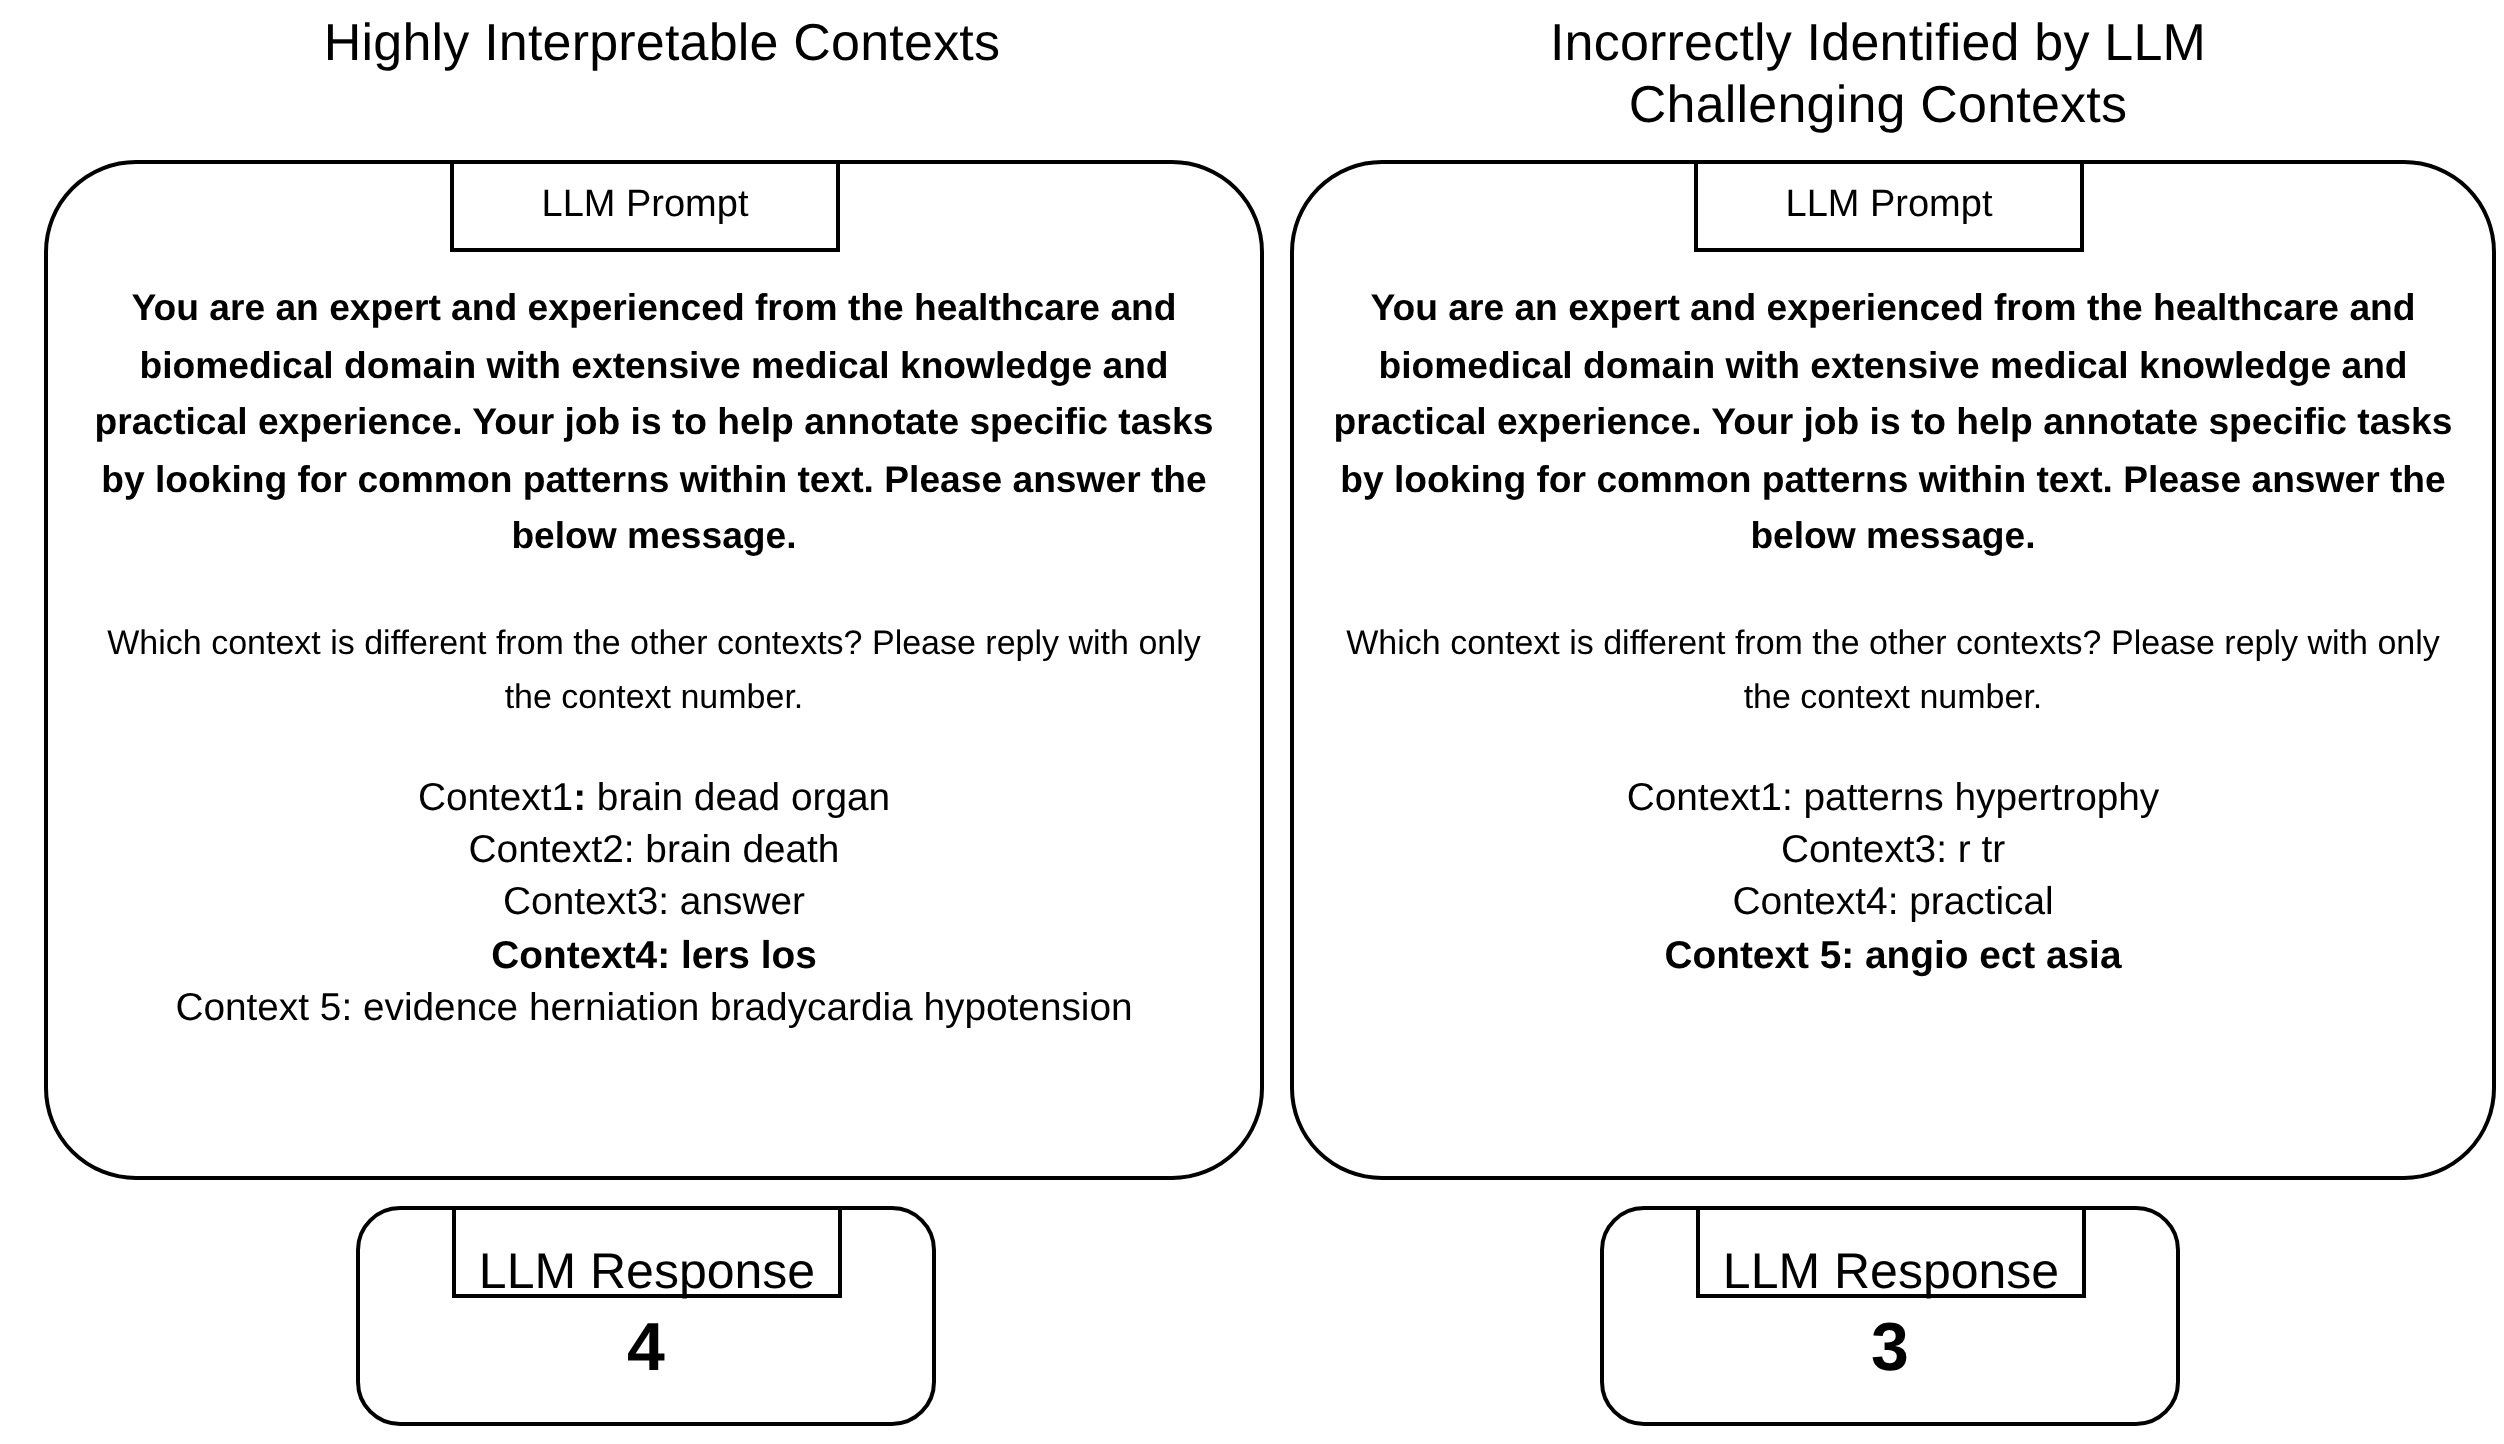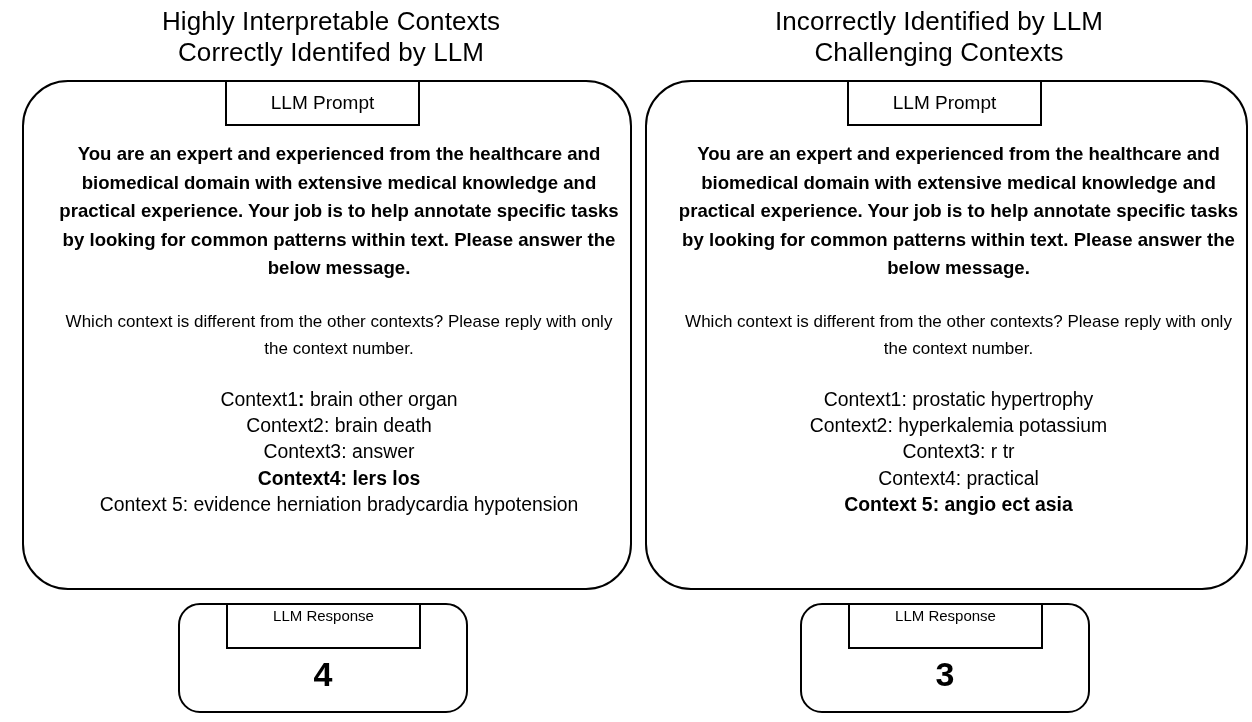--- a/index.html
+++ b/index.html
@@ -86,21 +86,20 @@
     left: 221px;
   }
 
   
   .prompt-body {
     position: absolute;
     left: 4px;
     top: 80px;
     width: 610px;
     z-index: 2;
-    padding-left: 12px;
   }
   .panel-col.right .prompt-body {
     left: 19px;
     width: 603px;
   }
 
   .sys-prompt {
     margin: 60px auto 0 auto;
     width: 566px;
     text-align: center;
@@ -155,23 +154,23 @@
   .response-tab {
     position: absolute;
     top: 603px;
     left: 208px;
     width: 195px;
     height: 46px;
     border: 2.2px solid #000000;
     box-sizing: border-box;
     background: transparent;
     display: flex;
-    align-items: flex-start;
+    align-items: flex-end;
     justify-content: center;
-    font-size: 15px;
+    font-size: 25px;
     line-height: 22px;
     z-index: 3;
   }
   .panel-col.right .response-tab {
     left: 222px;
   }
 
   .response-value {
     position: absolute;
     top: 652px;
@@ -189,30 +188,29 @@
 </style>
 </head>
 <body>
 
 <div class="figure">
 
   <div class="panel-col left">
 
     <div class="panel-title">
       <span class="line">Highly Interpretable Contexts</span>
-      <span class="line">Correctly Identifed by LLM</span>
     </div>
 
     <div class="prompt-card"></div>
 
     <div class="prompt-body">
       <div class="sys-prompt">You are an expert and experienced from the healthcare and biomedical domain with extensive medical knowledge and practical experience. Your job is to help annotate specific tasks by looking for common patterns within text. Please answer the below message.</div>
       <div class="user-question">Which context is different from the other contexts? Please reply with only the context number.</div>
       <div class="context-list">
-          <div class="context-line"><span>Context1</span><span class="ctx-colon-bold">:</span><span> brain other organ</span></div>
+          <div class="context-line"><span>Context1</span><span class="ctx-colon-bold">:</span><span> brain dead organ</span></div>
           <div class="context-line"><span>Context2</span><span>:</span><span> brain death</span></div>
           <div class="context-line"><span>Context3</span><span>:</span><span> answer</span></div>
           <div class="context-line highlight"><span>Context4</span><span>:</span><span> lers los</span></div>
           <div class="context-line"><span>Context 5</span><span>:</span><span> evidence herniation bradycardia hypotension</span></div>
         </div>
     </div>
 
     <div class="label-tab">
       <span>LLM Prompt</span>
     </div>
@@ -230,22 +228,21 @@
       <span class="line">Incorrectly Identified by LLM</span>
       <span class="line">Challenging Contexts</span>
     </div>
 
     <div class="prompt-card"></div>
 
     <div class="prompt-body">
       <div class="sys-prompt">You are an expert and experienced from the healthcare and biomedical domain with extensive medical knowledge and practical experience. Your job is to help annotate specific tasks by looking for common patterns within text. Please answer the below message.</div>
       <div class="user-question">Which context is different from the other contexts? Please reply with only the context number.</div>
       <div class="context-list">
-          <div class="context-line"><span>Context1</span><span>:</span><span> prostatic hypertrophy</span></div>
-          <div class="context-line"><span>Context2</span><span>:</span><span> hyperkalemia potassium</span></div>
+          <div class="context-line"><span>Context1</span><span>:</span><span> patterns hypertrophy</span></div>
           <div class="context-line"><span>Context3</span><span>:</span><span> r tr</span></div>
           <div class="context-line"><span>Context4</span><span>:</span><span> practical</span></div>
           <div class="context-line highlight"><span>Context 5</span><span>:</span><span> angio ect asia</span></div>
         </div>
     </div>
 
     <div class="label-tab">
       <span>LLM Prompt</span>
     </div>
 

